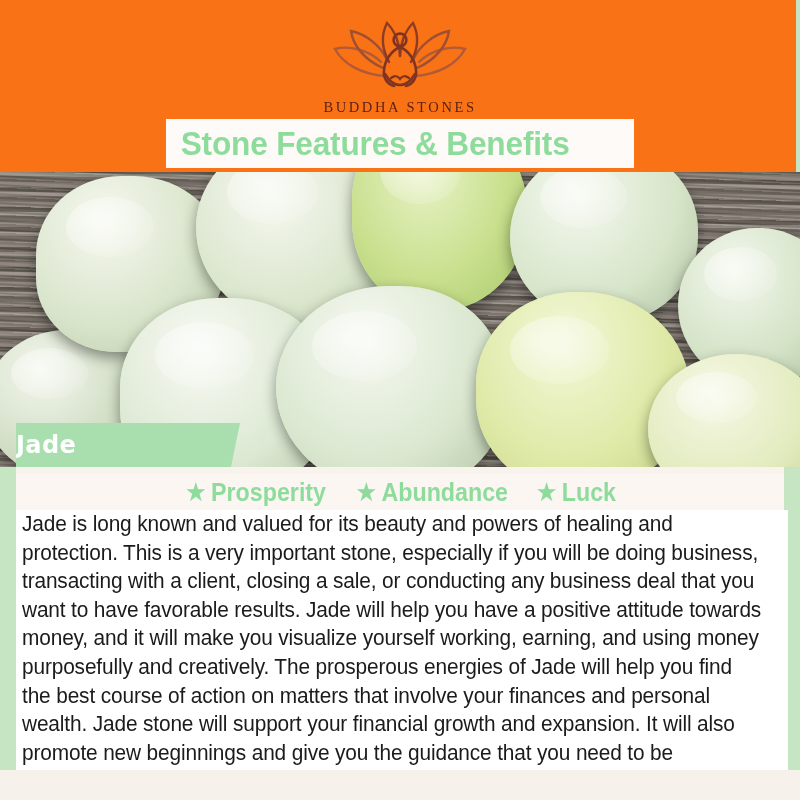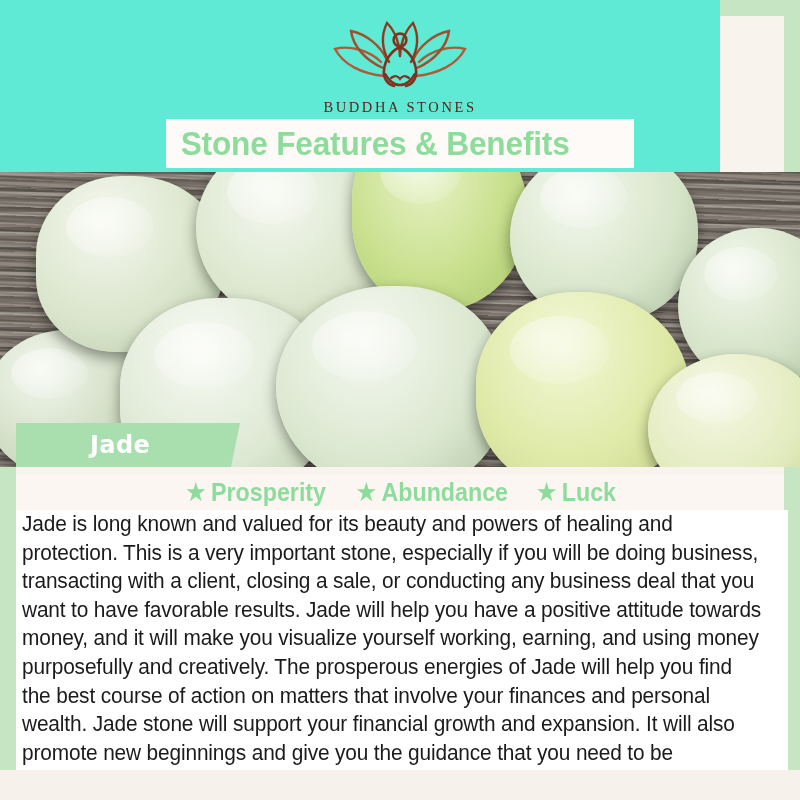--- a/index.html
+++ b/index.html
@@ -54,23 +54,23 @@
     width: 607px;
     height: 16px;
     clip-path: polygon(0 0, 100% 0, calc(100% - 16px) 100%, 0 100%);
   }
 
   
   #header {
     position: absolute;
     top: 0;
     left: 0;
-    width: 720px;
+    width: 796px;
     height: 172px;
-    background: #5eead4;
+    background: #f97316;
   }
 
   #logo-block {
     position: absolute;
     top: 18px;
     left: 0;
     width: 800px;
     text-align: center;
   }
   #logo-mark {
@@ -157,21 +157,20 @@
     left: 16px;
     bottom: 0;
     width: 224px;
     height: 44px;
     background: #a9dfae;
     clip-path: polygon(0 0, 100% 0, calc(100% - 9px) 100%, 0 100%);
     display: flex;
     align-items: center;
   }
   #jade-label {
-    margin-left: 74px;
     font-family: "DejaVu Sans", sans-serif;
     font-weight: bold;
     font-size: 24px;
     color: #ffffff;
     letter-spacing: 0.4px;
   }
 
   
   #benefits {
     position: absolute;

